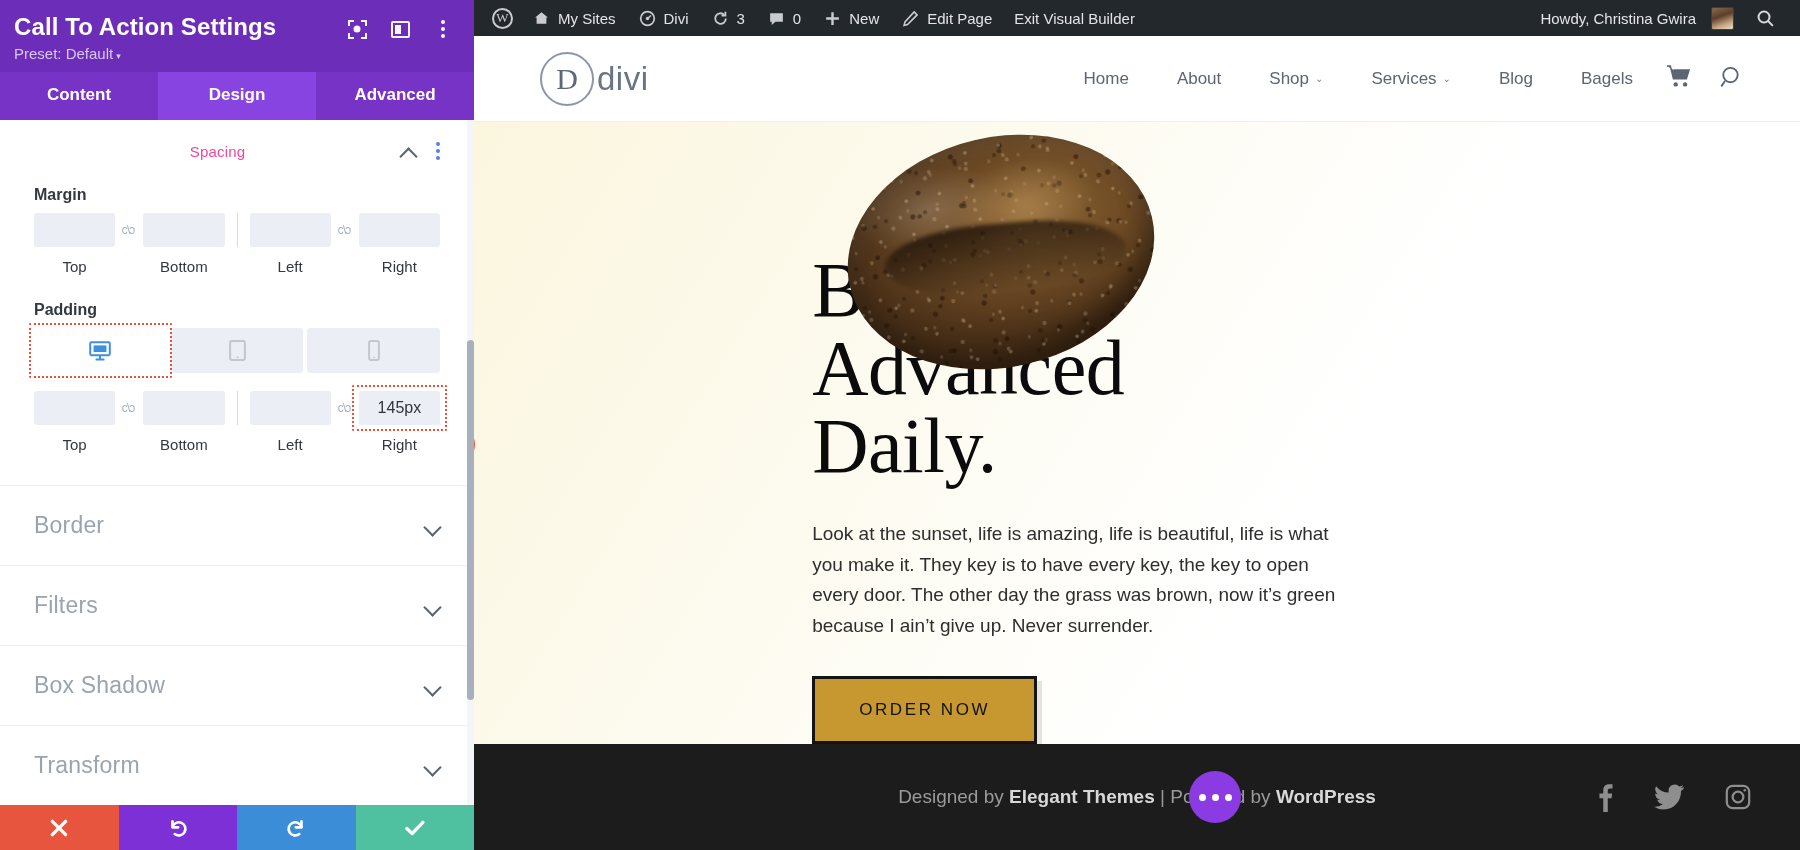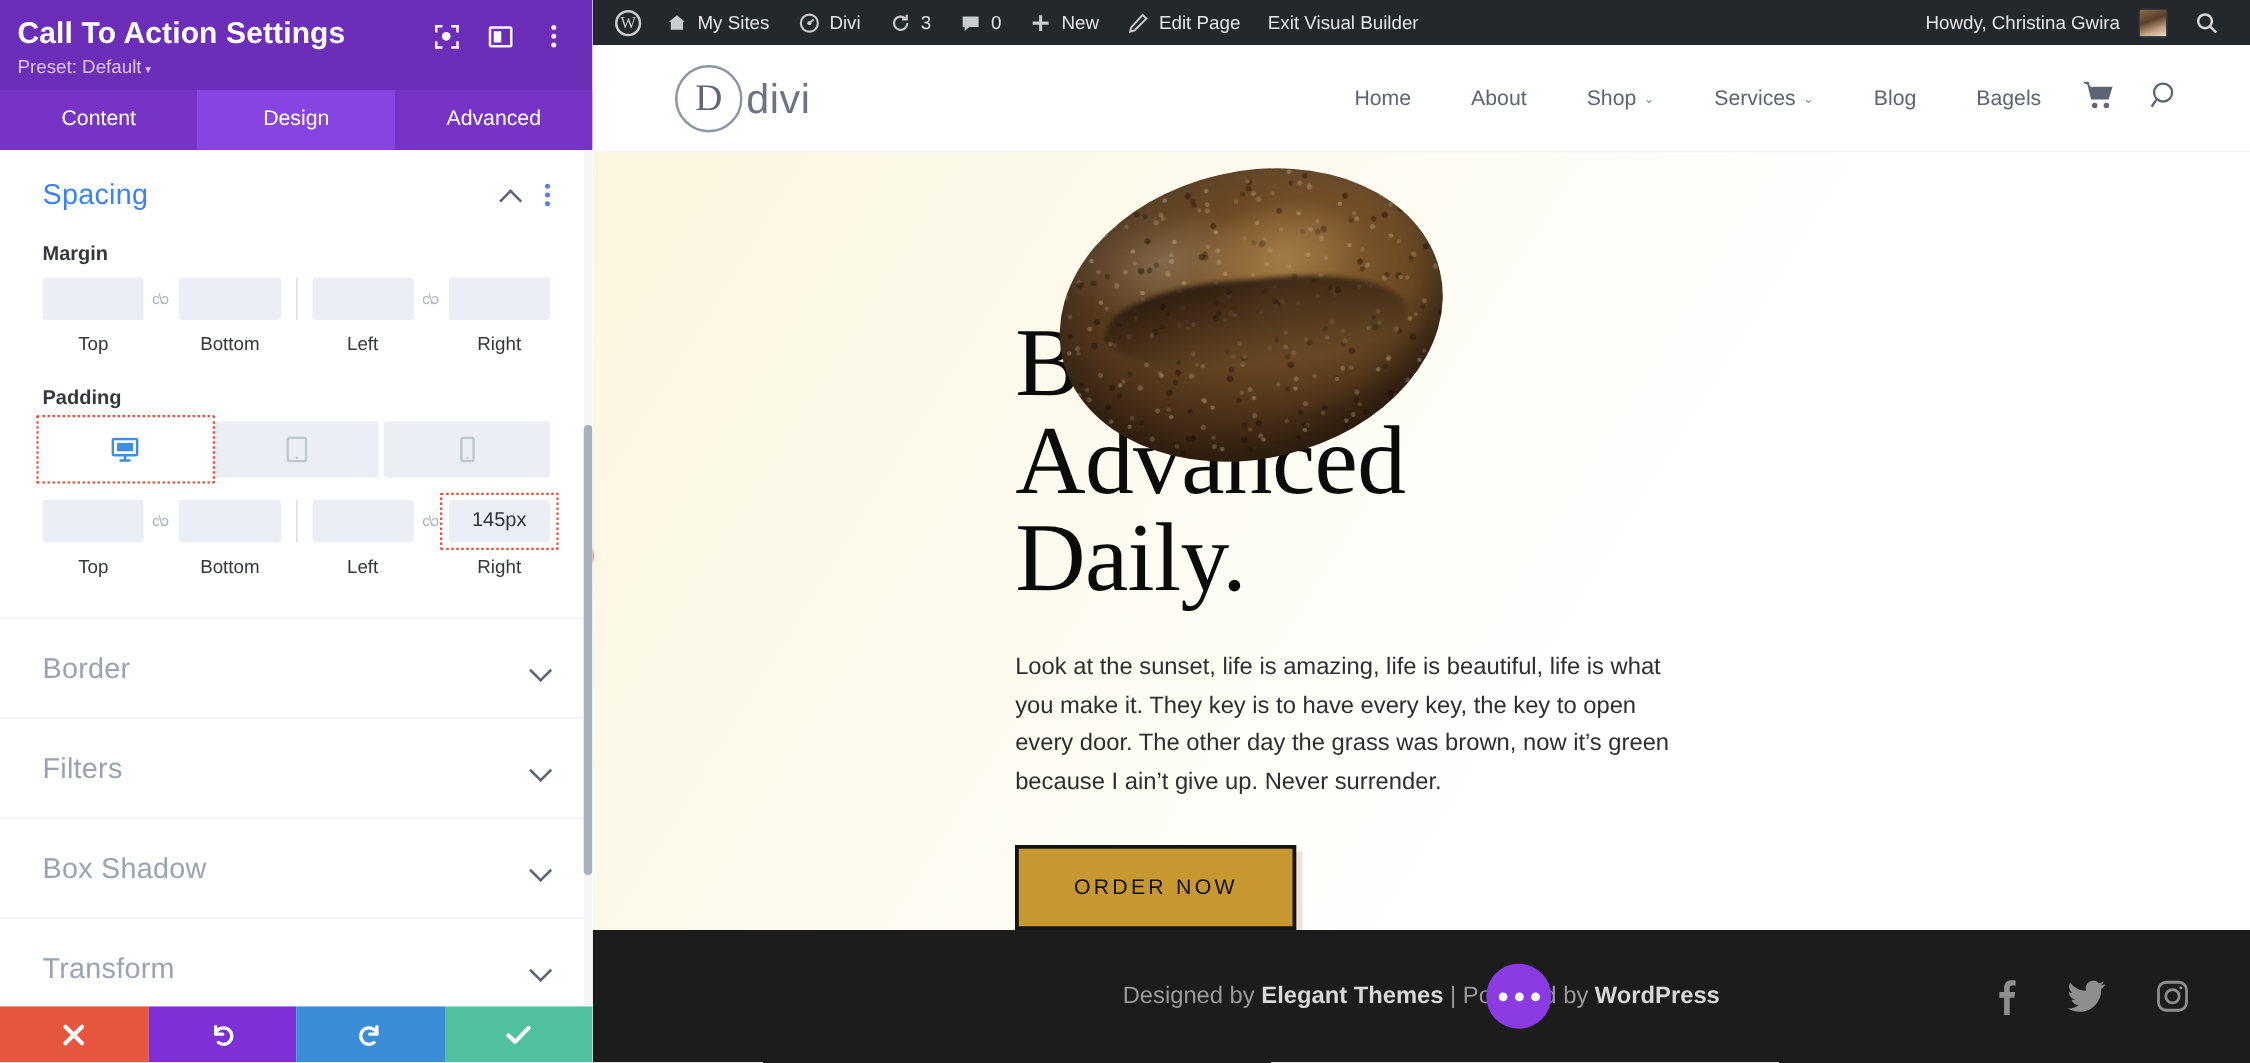--- a/index.html
+++ b/index.html
@@ -58,38 +58,38 @@
     background: #fff;
   }
   .icon-kebab { display: flex; flex-direction: column; gap: 3px; }
   .icon-kebab span { width: 4px; height: 4px; background: #fff; border-radius: 50%; }
   .sp-preset {
     color: #D9C8F2; font-size: 15px; margin-top: 5px; cursor: pointer;
   }
   .sp-preset .caret { font-size: 9px; margin-left: 3px; }
 
   .sp-tabs {
-    display: flex; background: #a3a3a3; flex: 0 0 auto;
+    display: flex; background: #a3a3a3; flex: 0 0 auto; font-weight: bold;
   }
   .sp-tab {
     flex: 1; text-align: center; padding: 13px 0 15px;
     color: #fff; font-size: 17px; cursor: pointer;
     background: #7633C6;
   }
   .sp-tab.active { background: #8844E0; }
 
   .sp-body {
     flex: 1; position: relative; overflow: hidden; background: #fff;
   }
   .sp-scroll { padding: 0; }
 
   .section-spacing { padding: 22px 34px 8px 34px; }
   .sec-head { display: flex; align-items: center; }
   .sec-title-open {
-    color: #3b82f6; font-size: 23px; flex: 1; letter-spacing: .2px;
+    color: #ec4899; font-size: 15px; flex: 1; letter-spacing: .2px; text-align: center;
   }
   .chev {
     width: 15px; height: 15px; position: relative; cursor: pointer;
   }
   .chev::before {
     content:""; position:absolute; left: 1px; top: 3px;
     width: 11px; height: 11px;
     border-right: 2.4px solid #5A6478; border-bottom: 2.4px solid #5A6478;
     transform: rotate(45deg);
   }

